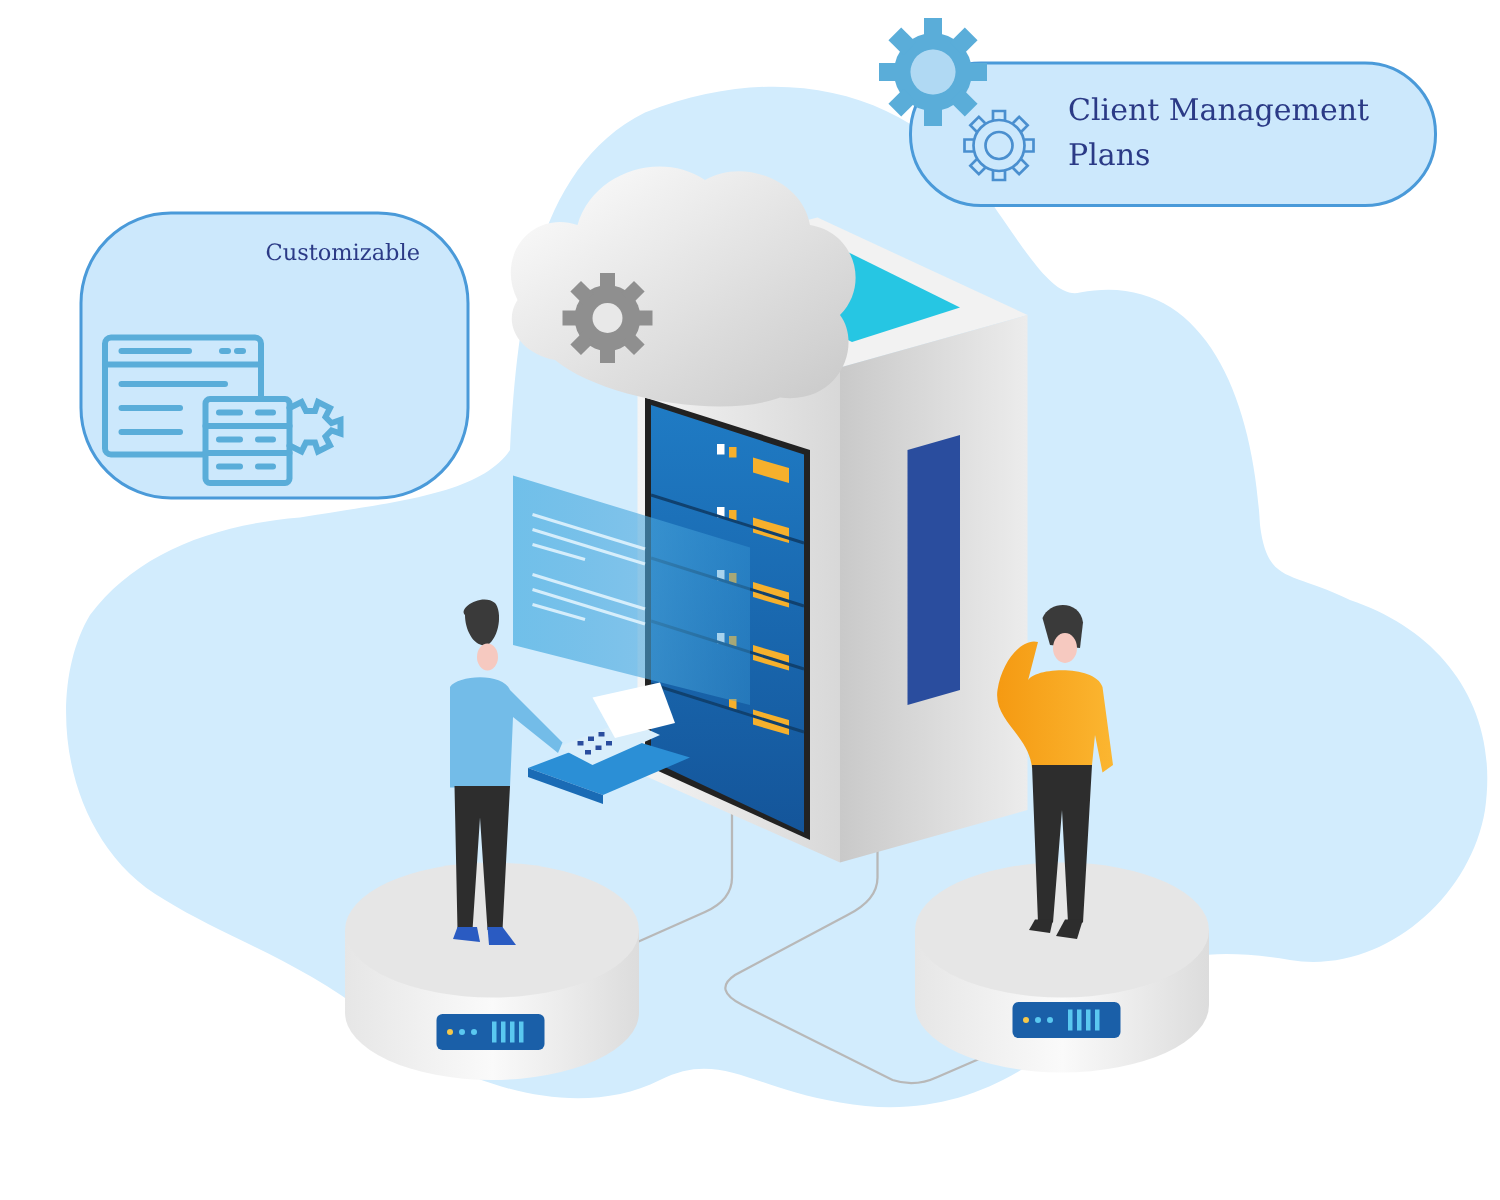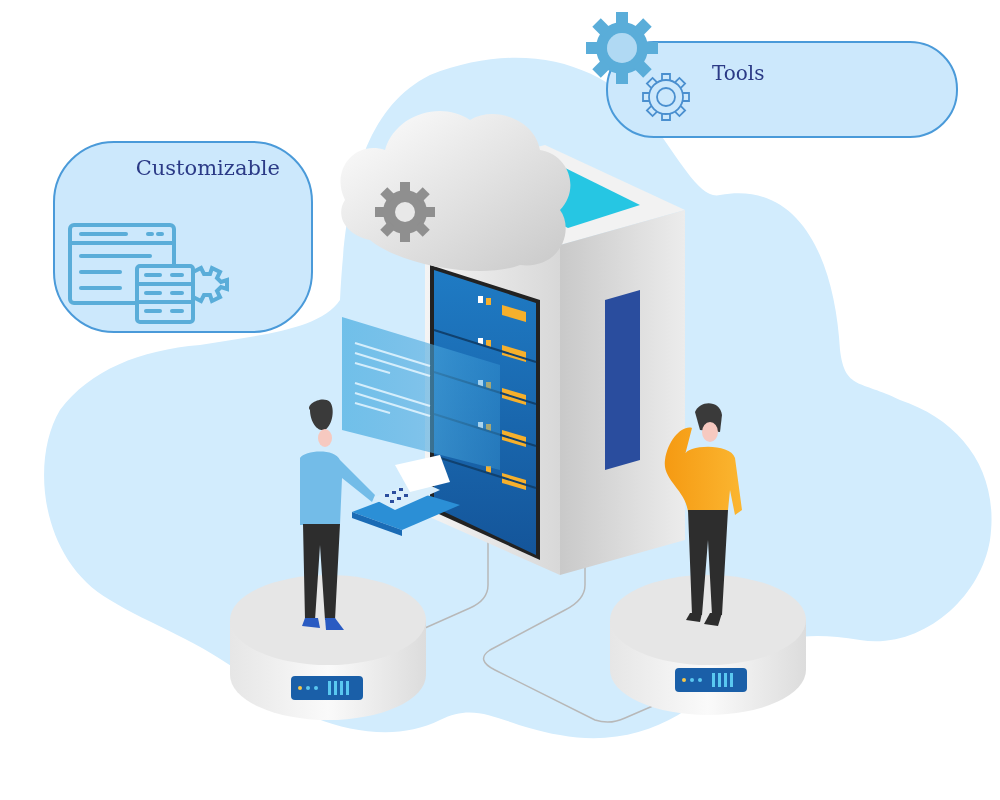--- a/index.html
+++ b/index.html
@@ -1,20 +1,20 @@
 <!DOCTYPE html>
 <html><head>
 <meta charset="utf-8">
 <style>
   html, body { margin:0; padding:0; background:#ffffff; }
   body { width:1000px; height:800px; position:relative; overflow:hidden; font-family:"DejaVu Serif", serif; }
   #scene { position:absolute; left:0; top:0; width:1000px; height:800px; }
   .callout-text { position:absolute; color:#2b3a86; font-family:"DejaVu Serif", serif; font-size:20px; line-height:30px; }
   #cmt-text { left:712px; top:58px; }
-  #chp-text { left:120px; top:154px; width:160px; text-align:right; font-size:21px; line-height:28px; }
+  #chp-text { left:120px; top:154px; width:160px; text-align:right; font-size:15px; line-height:28px; }
 </style>
 </head>
 <body>
 
 <svg id="scene" viewBox="0 0 1000 800" xmlns="http://www.w3.org/2000/svg">
   <defs>
     <linearGradient id="towerFront" x1="0" y1="0" x2="1" y2="0">
       <stop offset="0" stop-color="#f4f4f4"></stop>
         <stop offset="1" stop-color="#d8d8d8"></stop>
     </linearGradient>
@@ -242,18 +242,19 @@
     <path d="M695,412 C700,400 720,400 722,415 L720,432 L700,430 Z" fill="#3a3a3a"></path>
     <ellipse cx="710" cy="432" rx="8" ry="10" fill="#f6c9c0"></ellipse>
     <path d="M685,455 C685,445 730,442 735,458 L742,510 L735,515 L730,490 L728,510 L688,512 C686,490 662,480 665,460 C668,440 682,425 692,428 Z" fill="url(#orangeGrad)"></path>
     <path d="M688,510 L728,510 L722,615 L712,615 L708,540 L702,615 L692,615 Z" fill="#2d2d2d"></path>
     <path d="M690,613 L702,613 L700,622 L686,620 Z" fill="#2d2d2d"></path>
       <path d="M710,613 L722,613 L718,626 L704,624 Z" fill="#2d2d2d"></path>
   </g>
 </svg>
 
 <div id="cmt-text" class="callout-text">
-  <div>Tools</div>
+  <div>Client Management</div>
+  <div>Plans</div>
 </div>
 
 <div id="chp-text" class="callout-text">
   <div>Customizable</div>
 </div>
 
 </body></html>

